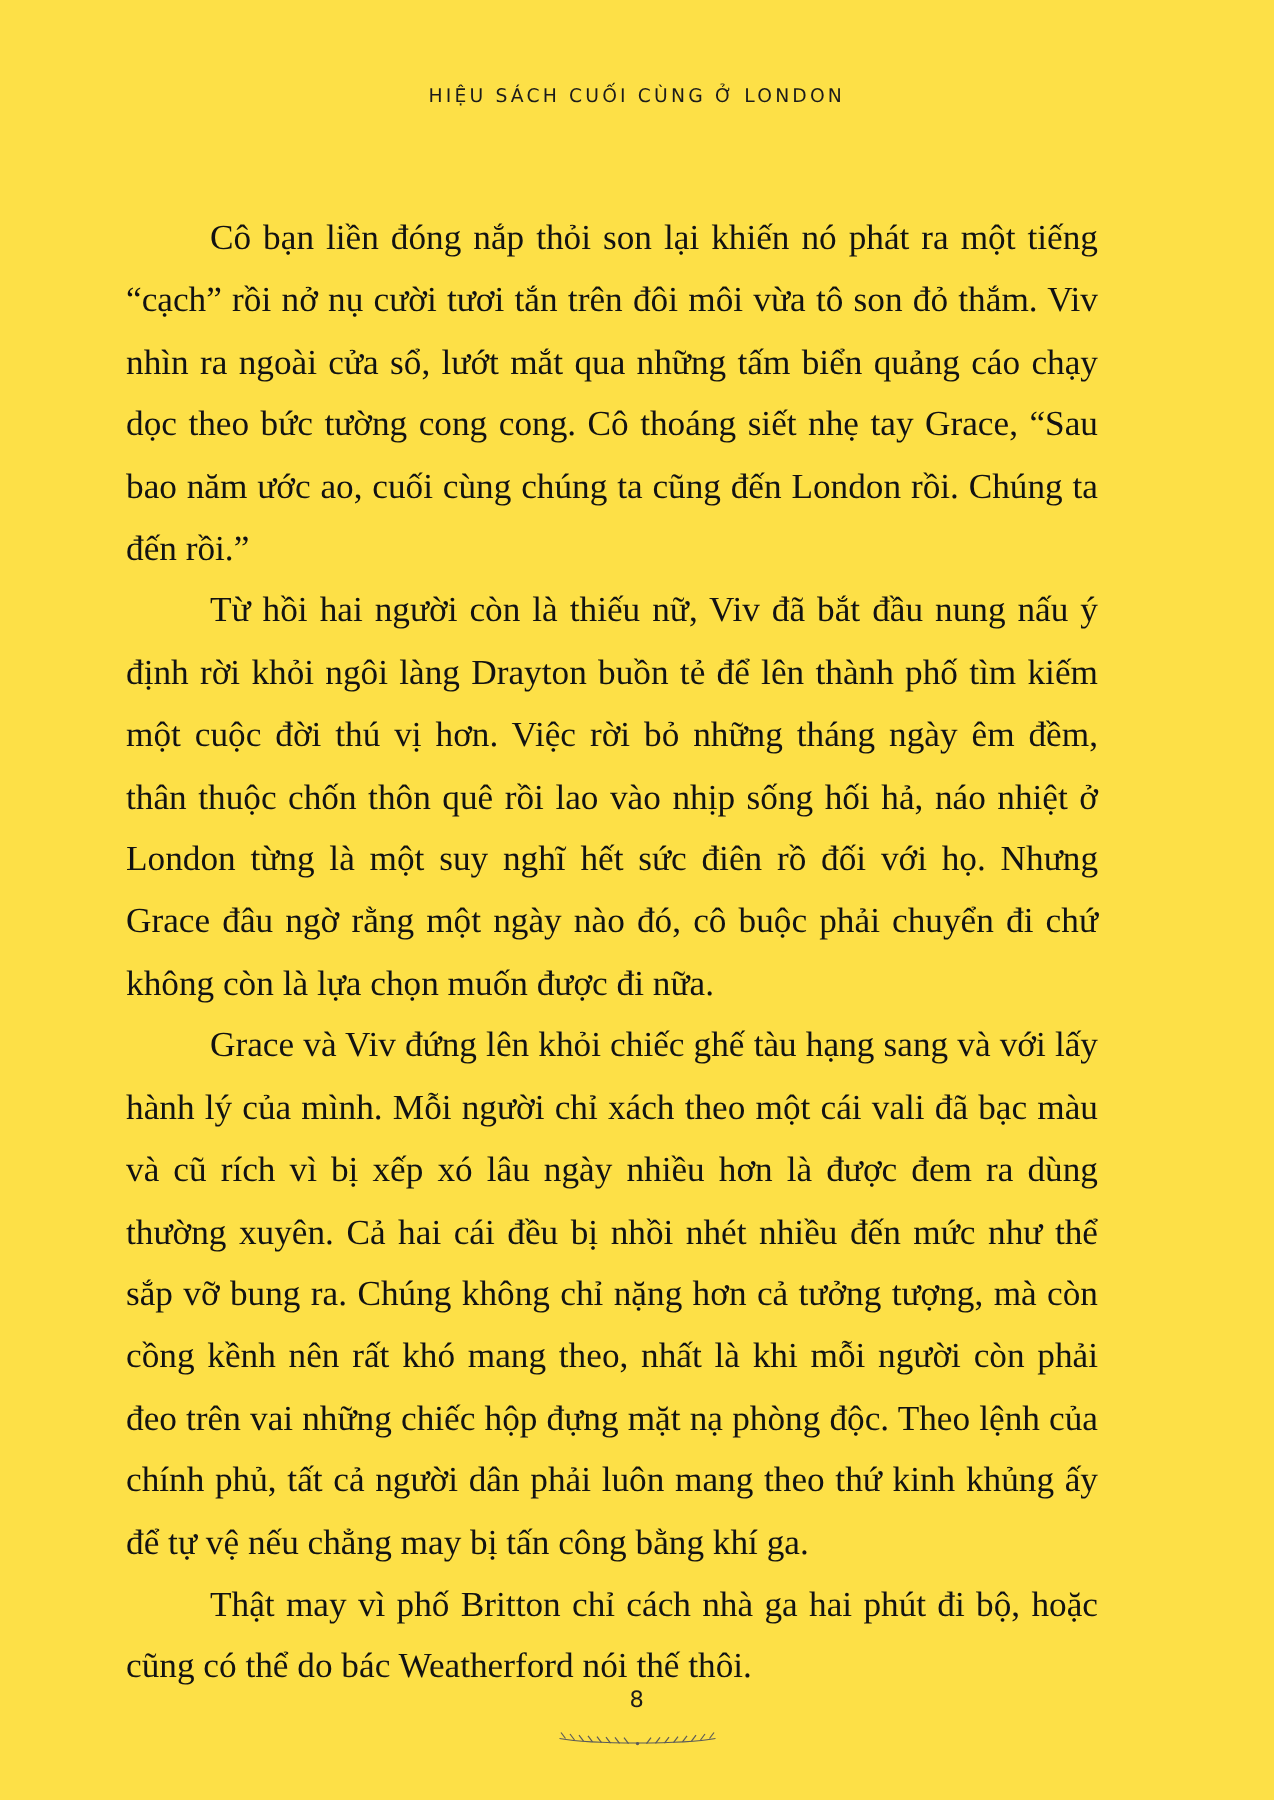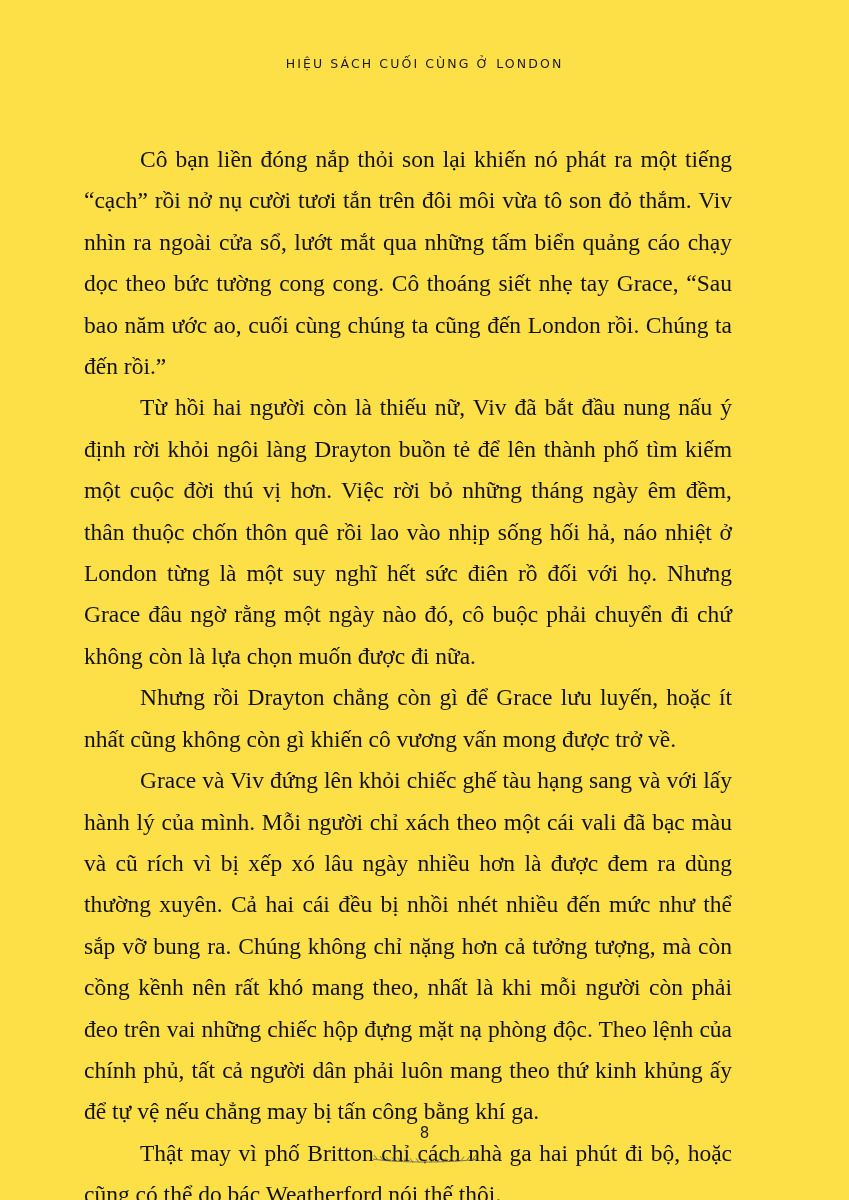--- a/index.html
+++ b/index.html
@@ -84,21 +84,20 @@
 </head>
 <body>
 
 <div class="page">
 
   <div class="running-head">HIỆU SÁCH CUỐI CÙNG Ở LONDON</div>
 
   <div class="body-block">
     <p class="para">Cô bạn liền đóng nắp thỏi son lại khiến nó phát ra một tiếng “cạch” rồi nở nụ cười tươi tắn trên đôi môi vừa tô son đỏ thắm. Viv nhìn ra ngoài cửa sổ, lướt mắt qua những tấm biển quảng cáo chạy dọc theo bức tường cong cong. Cô thoáng siết nhẹ tay Grace, “Sau bao năm ước ao, cuối cùng chúng ta cũng đến London rồi. Chúng ta đến rồi.”</p>
     <p class="para">Từ hồi hai người còn là thiếu nữ, Viv đã bắt đầu nung nấu ý định rời khỏi ngôi làng Drayton buồn tẻ để lên thành phố tìm kiếm một cuộc đời thú vị hơn. Việc rời bỏ những tháng ngày êm đềm, thân thuộc chốn thôn quê rồi lao vào nhịp sống hối hả, náo nhiệt ở London từng là một suy nghĩ hết sức điên rồ đối với họ. Nhưng Grace đâu ngờ rằng một ngày nào đó, cô buộc phải chuyển đi chứ không còn là lựa chọn muốn được đi nữa.</p>
-    <p class="para">Nhưng rồi Drayton chẳng còn gì để Grace lưu luyến, hoặc ít nhất cũng không còn gì khiến cô vương vấn mong được trở về.</p>
     <p class="para">Grace và Viv đứng lên khỏi chiếc ghế tàu hạng sang và với lấy hành lý của mình. Mỗi người chỉ xách theo một cái vali đã bạc màu và cũ rích vì bị xếp xó lâu ngày nhiều hơn là được đem ra dùng thường xuyên. Cả hai cái đều bị nhồi nhét nhiều đến mức như thể sắp vỡ bung ra. Chúng không chỉ nặng hơn cả tưởng tượng, mà còn cồng kềnh nên rất khó mang theo, nhất là khi mỗi người còn phải đeo trên vai những chiếc hộp đựng mặt nạ phòng độc. Theo lệnh của chính phủ, tất cả người dân phải luôn mang theo thứ kinh khủng ấy để tự vệ nếu chẳng may bị tấn công bằng khí ga.</p>
     <p class="para">Thật may vì phố Britton chỉ cách nhà ga hai phút đi bộ, hoặc cũng có thể do bác Weatherford nói thế thôi.</p>
   </div>
 
   <div class="folio">8</div>
 
   <div class="ornament">
     <svg width="120" height="14" viewBox="0 0 120 14" aria-hidden="true">
       <g stroke="#5a5a5a" stroke-width="0.8" fill="none">
         <path d="M8 9 C 30 13, 90 13, 112 9"></path>

